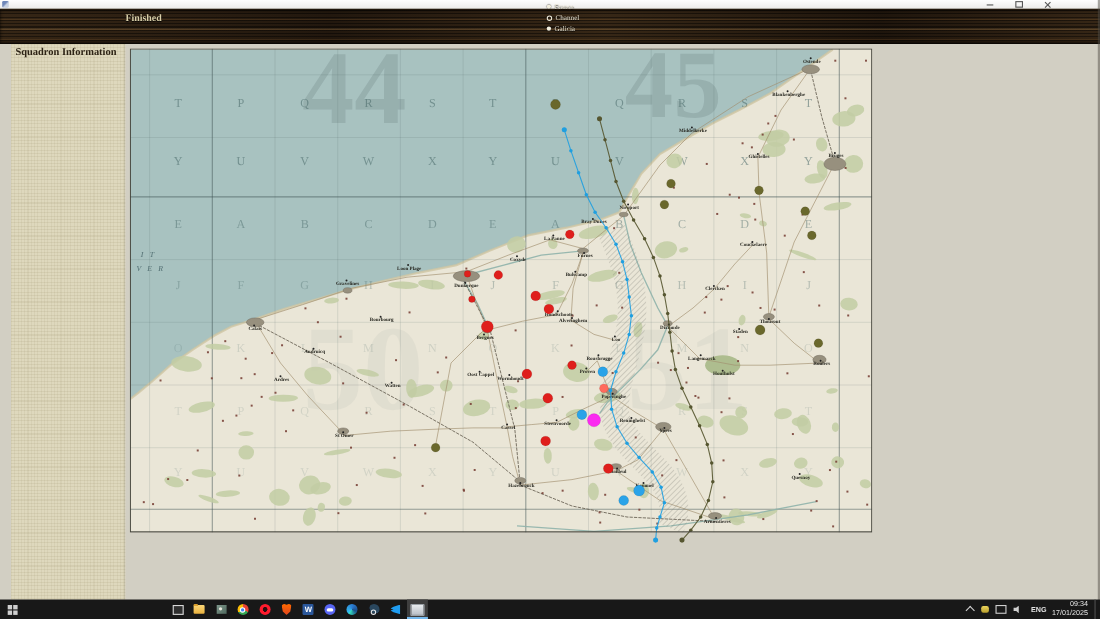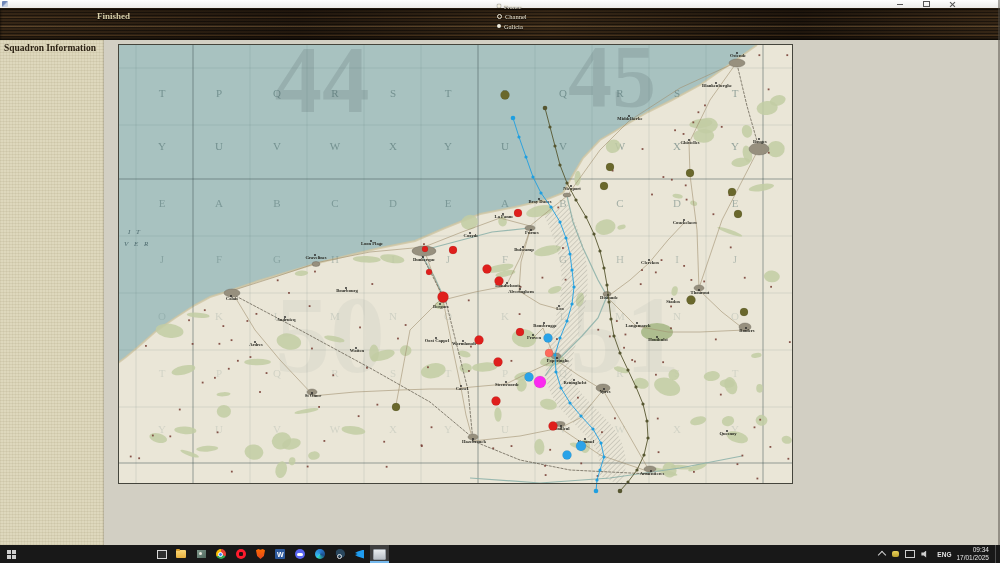--- a/index.html
+++ b/index.html
@@ -18,30 +18,30 @@
   .wc-close i::before,.wc-close i::after{content:"";position:absolute;left:3px;top:0;width:1px;height:7px;background:#555}
   .wc-close i::before{transform:rotate(45deg)}.wc-close i::after{transform:rotate(-45deg)}
   
   .woodbar{position:absolute;left:0;top:8px;width:1000px;height:32px;background-color:#261b10;
     background-image:
       repeating-linear-gradient(0deg, rgba(0,0,0,.45) 0 1px, transparent 1px 3px),
       repeating-linear-gradient(0deg, transparent 0 4px, rgba(150,105,55,.22) 4px 5px, transparent 5px 9px),
       linear-gradient(0deg, transparent 38%, rgba(205,175,120,.16) 42%, transparent 47%),
       linear-gradient(90deg, rgba(70,50,28,.5), rgba(25,16,9,.3) 30%, rgba(80,58,32,.4) 55%, rgba(20,13,7,.4) 80%, rgba(70,50,28,.5));
     box-shadow:inset 0 -2px 3px rgba(0,0,0,.6), inset 0 2px 2px rgba(0,0,0,.5)}
-  .finished{position:absolute;left:97px;top:11px;width:50px;text-align:left;
+  .finished{position:absolute;left:97px;top:11px;width:50px;text-align:right;
     font:bold 9px "Liberation Serif",serif;color:#d9cfa9;text-shadow:0 1px 1px #000;cursor:pointer}
   .optgroup{position:absolute;left:497px;top:1px}
   .opt{display:flex;align-items:center;height:10px}
   .mk{width:4px;height:4px;border-radius:50%;background:#f3efdf;box-shadow:0 0 1px #000;margin-right:3px;flex:none}
   .mk.empty{width:3px;height:3px;background:transparent;border:1px solid #ece8d8}
   .opt span.lbl{font:6.5px "Liberation Serif",serif;color:#ece7d5;text-shadow:0 1px 1px #000}
   
   .filler{position:absolute;left:118px;top:40px;width:882px;height:505px;background:#d2cfc3}
-  .sidebar{position:absolute;left:0;top:40px;width:104px;height:505px;background:#ded8bd;
+  .sidebar{position:absolute;left:10px;top:40px;width:104px;height:505px;background:#ded8bd;
     background-image:
       repeating-linear-gradient(0deg, rgba(125,112,70,.10) 0 1px, transparent 1px 3px),
       repeating-linear-gradient(90deg, rgba(125,112,70,.08) 0 1px, transparent 1px 3px);
     box-shadow:inset -1px 0 0 rgba(0,0,0,.15)}
   .sq-title{position:absolute;left:4px;top:3px;font:bold 9.5px "Liberation Serif",serif;color:#2d2315}
   #map-wrap{position:absolute;left:118px;top:44px;width:675px;height:452px}
   .winedge{position:absolute;right:0;top:0;width:2px;height:563px;background:#55524a;opacity:.5}
   
   .taskbar{position:absolute;left:0;top:545px;width:1000px;height:18px;background:#181818}
   .startbtn{position:absolute;left:0;top:0;width:22px;height:18px;display:flex;align-items:center;justify-content:center}

